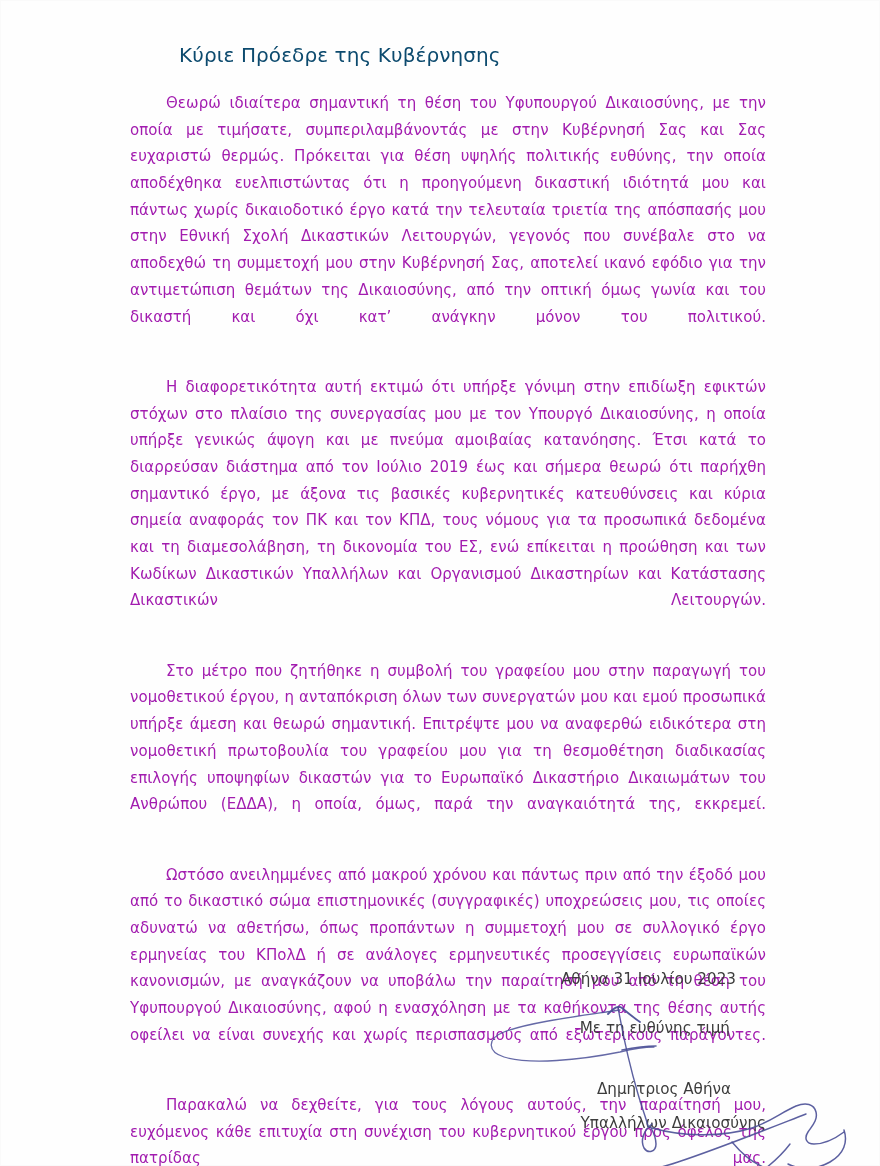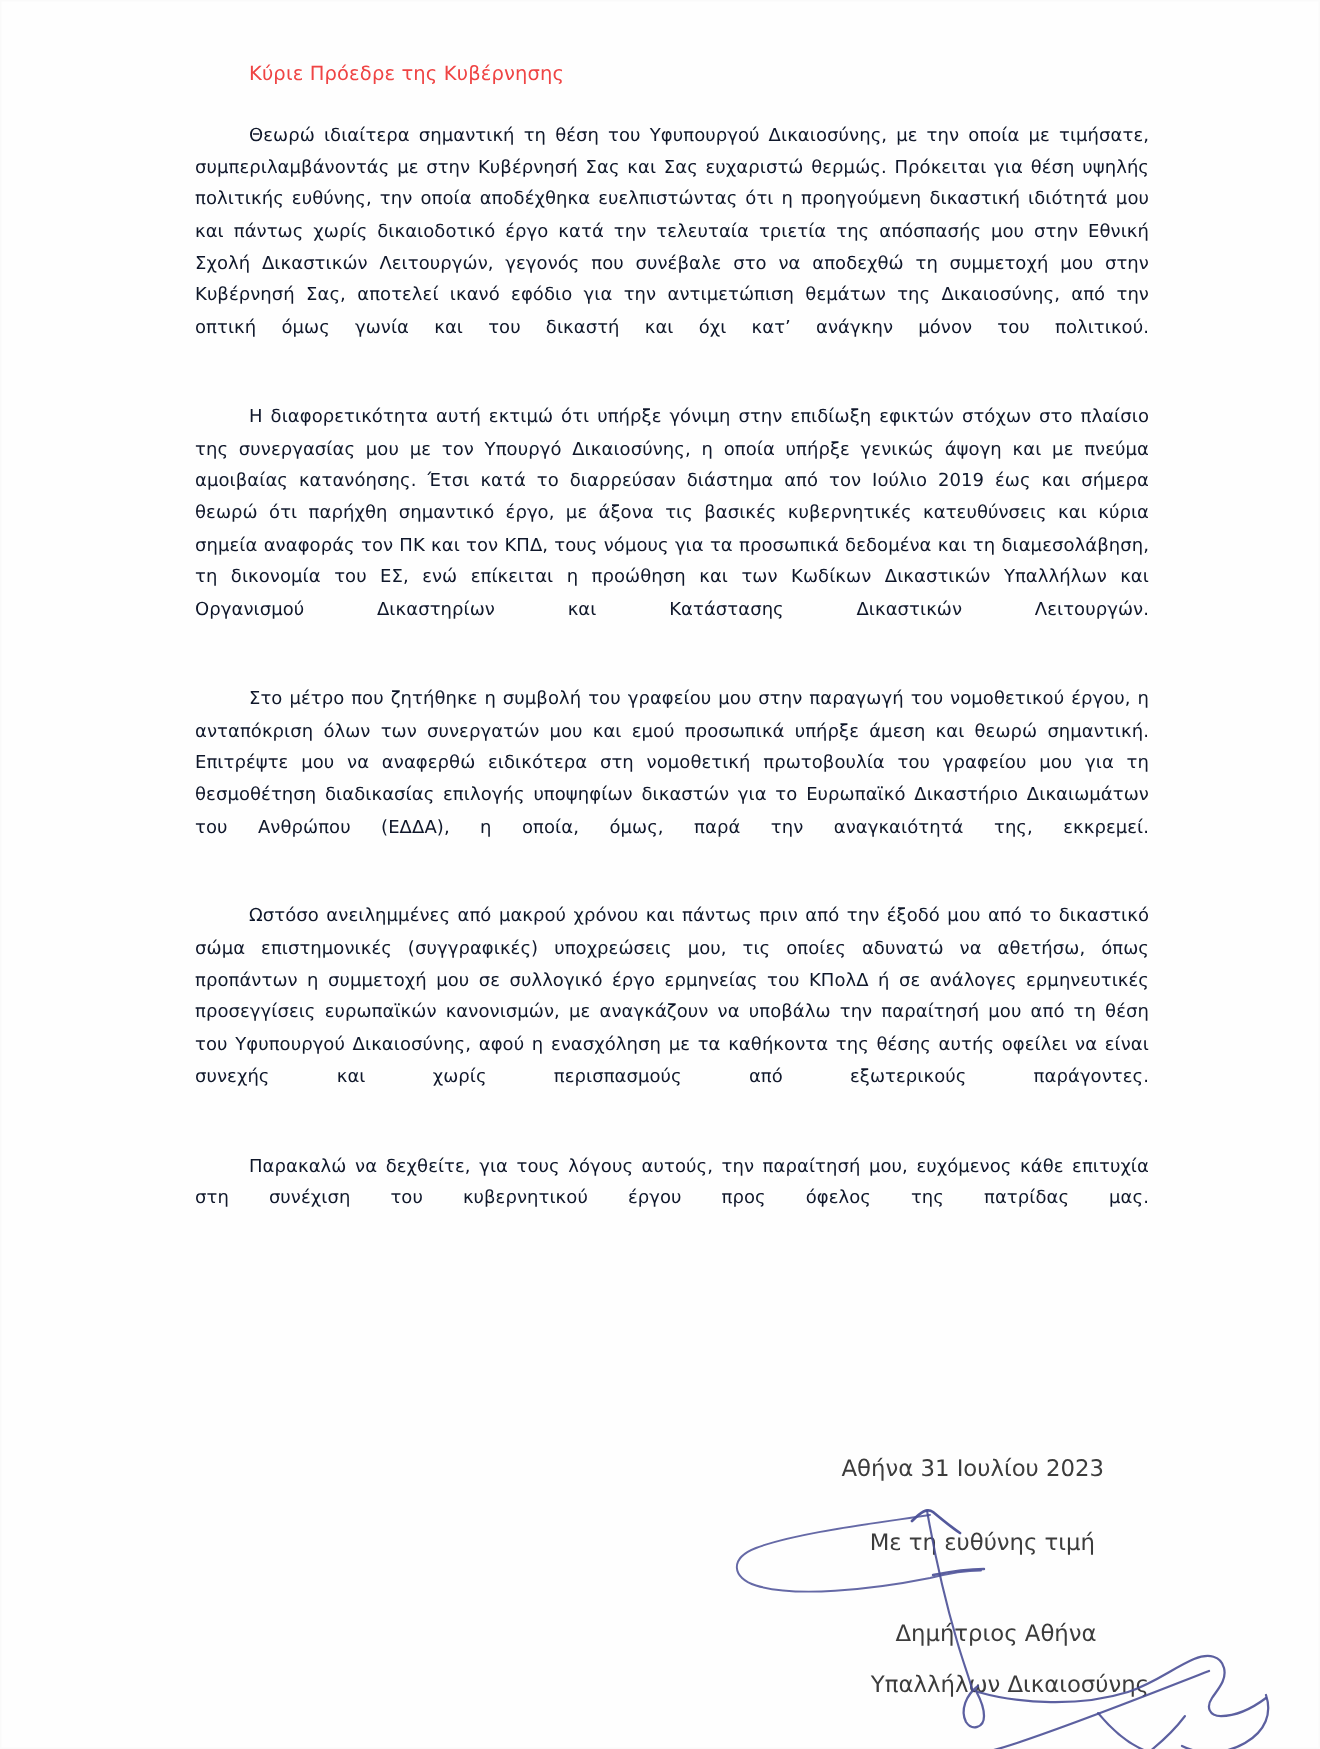--- a/index.html
+++ b/index.html
@@ -19,35 +19,35 @@
 
   
   .doc-body {
     position: absolute;
     left: 130px;
     top: 40px;
     width: 636px;
   }
 
   .salutation {
-    font-size: 13px;
+    font-size: 20px;
     line-height: 1.5;
-    color: #ef4444;
-    margin: 0 0 20px 36px;
+    color: #0c4a6e;
+    margin: 0 0 20px 49px;
     letter-spacing: 0.1px;
   }
 
   p.para {
     margin: 0 0 17px 0;
-    font-size: 12px;
+    font-size: 15px;
     line-height: 1.78;
     text-align: justify;
     text-justify: inter-word;
     text-indent: 36px;
-    color: #0f172a;
+    color: #a21caf;
     letter-spacing: 0.05px;
     word-spacing: 0.2px;
   }
   p.para:last-child { margin-bottom: 0; }
 
   
   p.para::after {
     content: "";
     display: inline-block;
     width: 100%;

